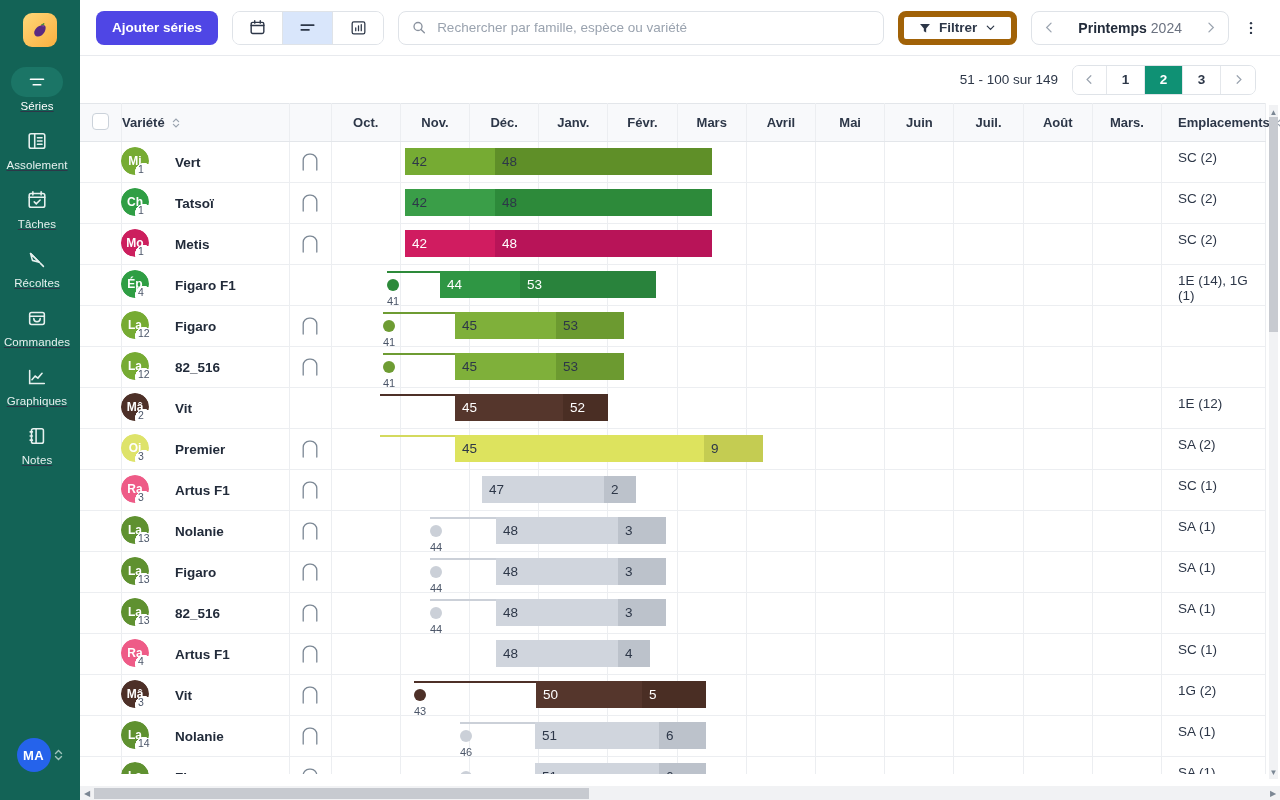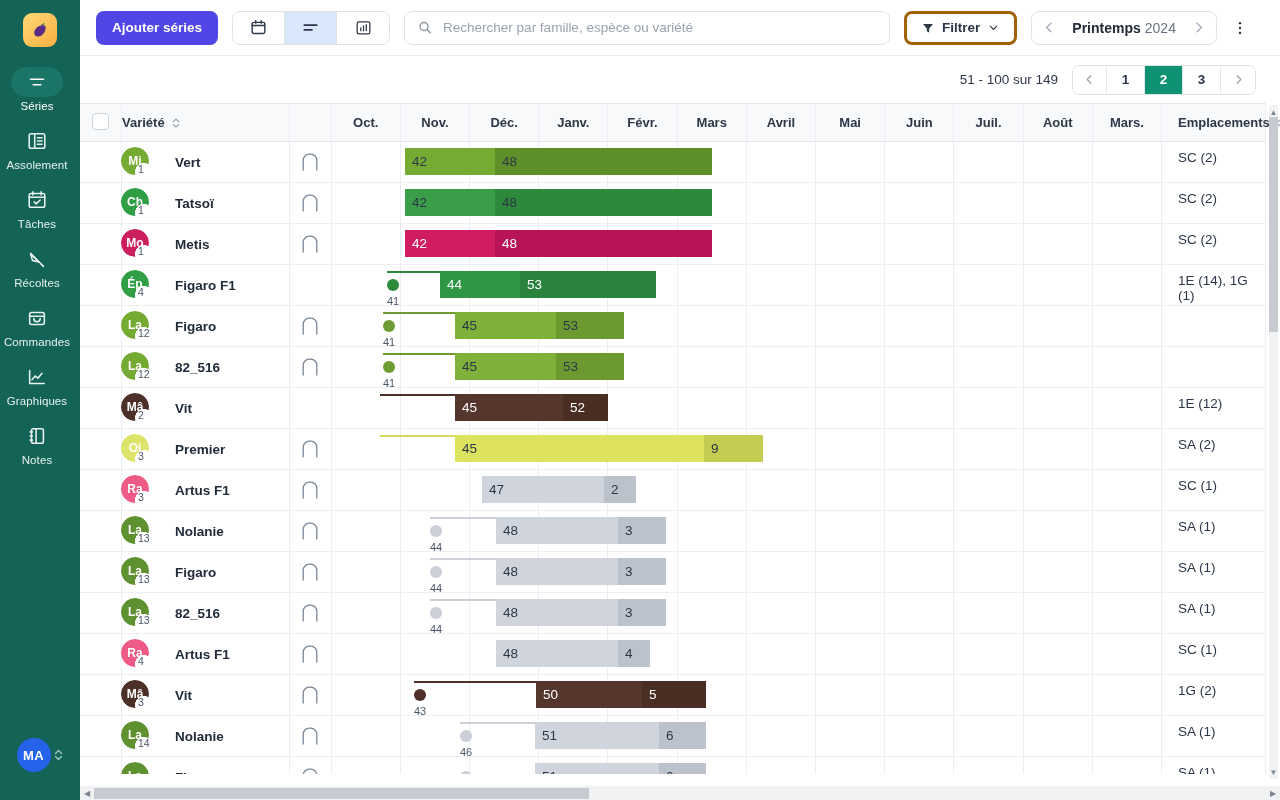--- a/index.html
+++ b/index.html
@@ -26,20 +26,21 @@
     background: linear-gradient(135deg,#ffd778 0%,#fbb040 100%);
     display: flex; align-items: center; justify-content: center;
     position: relative;
   }
   .nav { margin-top: 14px; }
   .nav-item {
     display: flex; flex-direction: column; align-items: center;
     padding: 6px 6px 8px 0;
     cursor: pointer;
     position: relative;
+    text-decoration: underline;
   }
   .nav-icon-wrap {
     width: 52px; height: 30px;
     display: flex; align-items: center; justify-content: center;
     border-radius: 15px;
     margin-bottom: 3px;
   }
   .nav-item.active .nav-icon-wrap { background: #1b7566; }
   .nav-label {
     font-size: 11.5px; color: #e7f1ef; letter-spacing: .1px;
@@ -93,30 +94,30 @@
     display: flex; align-items: center; gap: 10px;
     padding: 0 12px; background: #fff;
   }
   .search input {
     border: none; outline: none; background: transparent;
     font-size: 13.5px; font-family: inherit; color: #2d3748;
     width: 100%;
   }
   .search input::placeholder { color: #9aa3af; }
   .btn-outline {
-    height: 34px; padding: 0 14px; border: 3px solid #a16207;
+    height: 34px; padding: 0 14px; border: 6px solid #a16207;
     border-radius: 8px; background: #fff; cursor: pointer;
     display: flex; align-items: center; gap: 7px;
     font-size: 13.5px; font-weight: 700; color: #2d3748;
     font-family: inherit;
   }
   .season-nav {
     height: 34px; border: 1px solid #dfe3e8; border-radius: 8px;
     display: flex; align-items: center; background: #fff;
-    padding: 0 4px; gap: 2px;
+    padding: 0 4px; gap: 8px;
   }
   .season-arrow {
     width: 26px; height: 32px; display: flex; align-items: center; justify-content: center;
     cursor: pointer; color: #9aa3af;
   }
   .season-text { padding: 0 8px; font-size: 14px; white-space: nowrap; }
   .season-text b { font-weight: 700; color:#222b3a; }
   .season-text span { color: #6b7280; margin-left: 4px; }
   .kebab {
     width: 26px; height: 34px; display:flex; align-items:center; justify-content:center;

